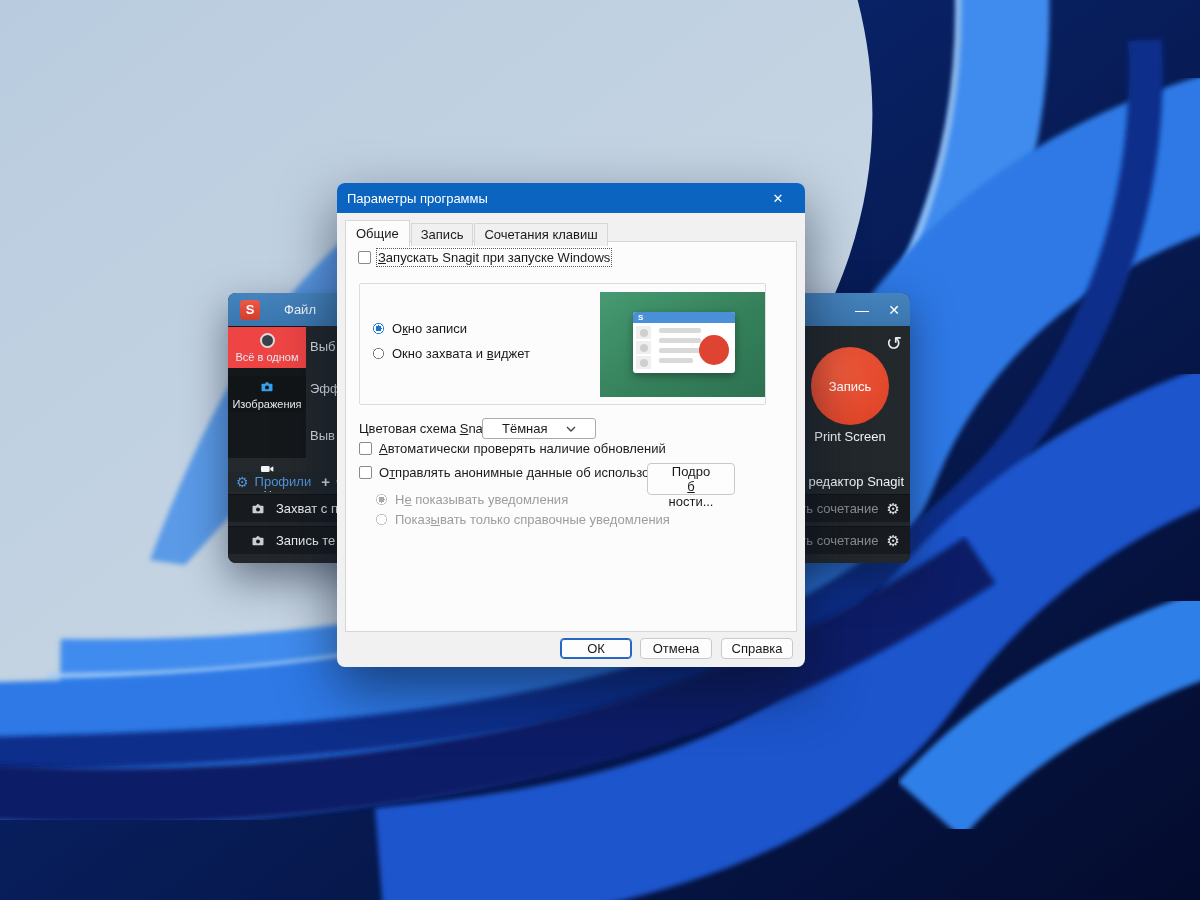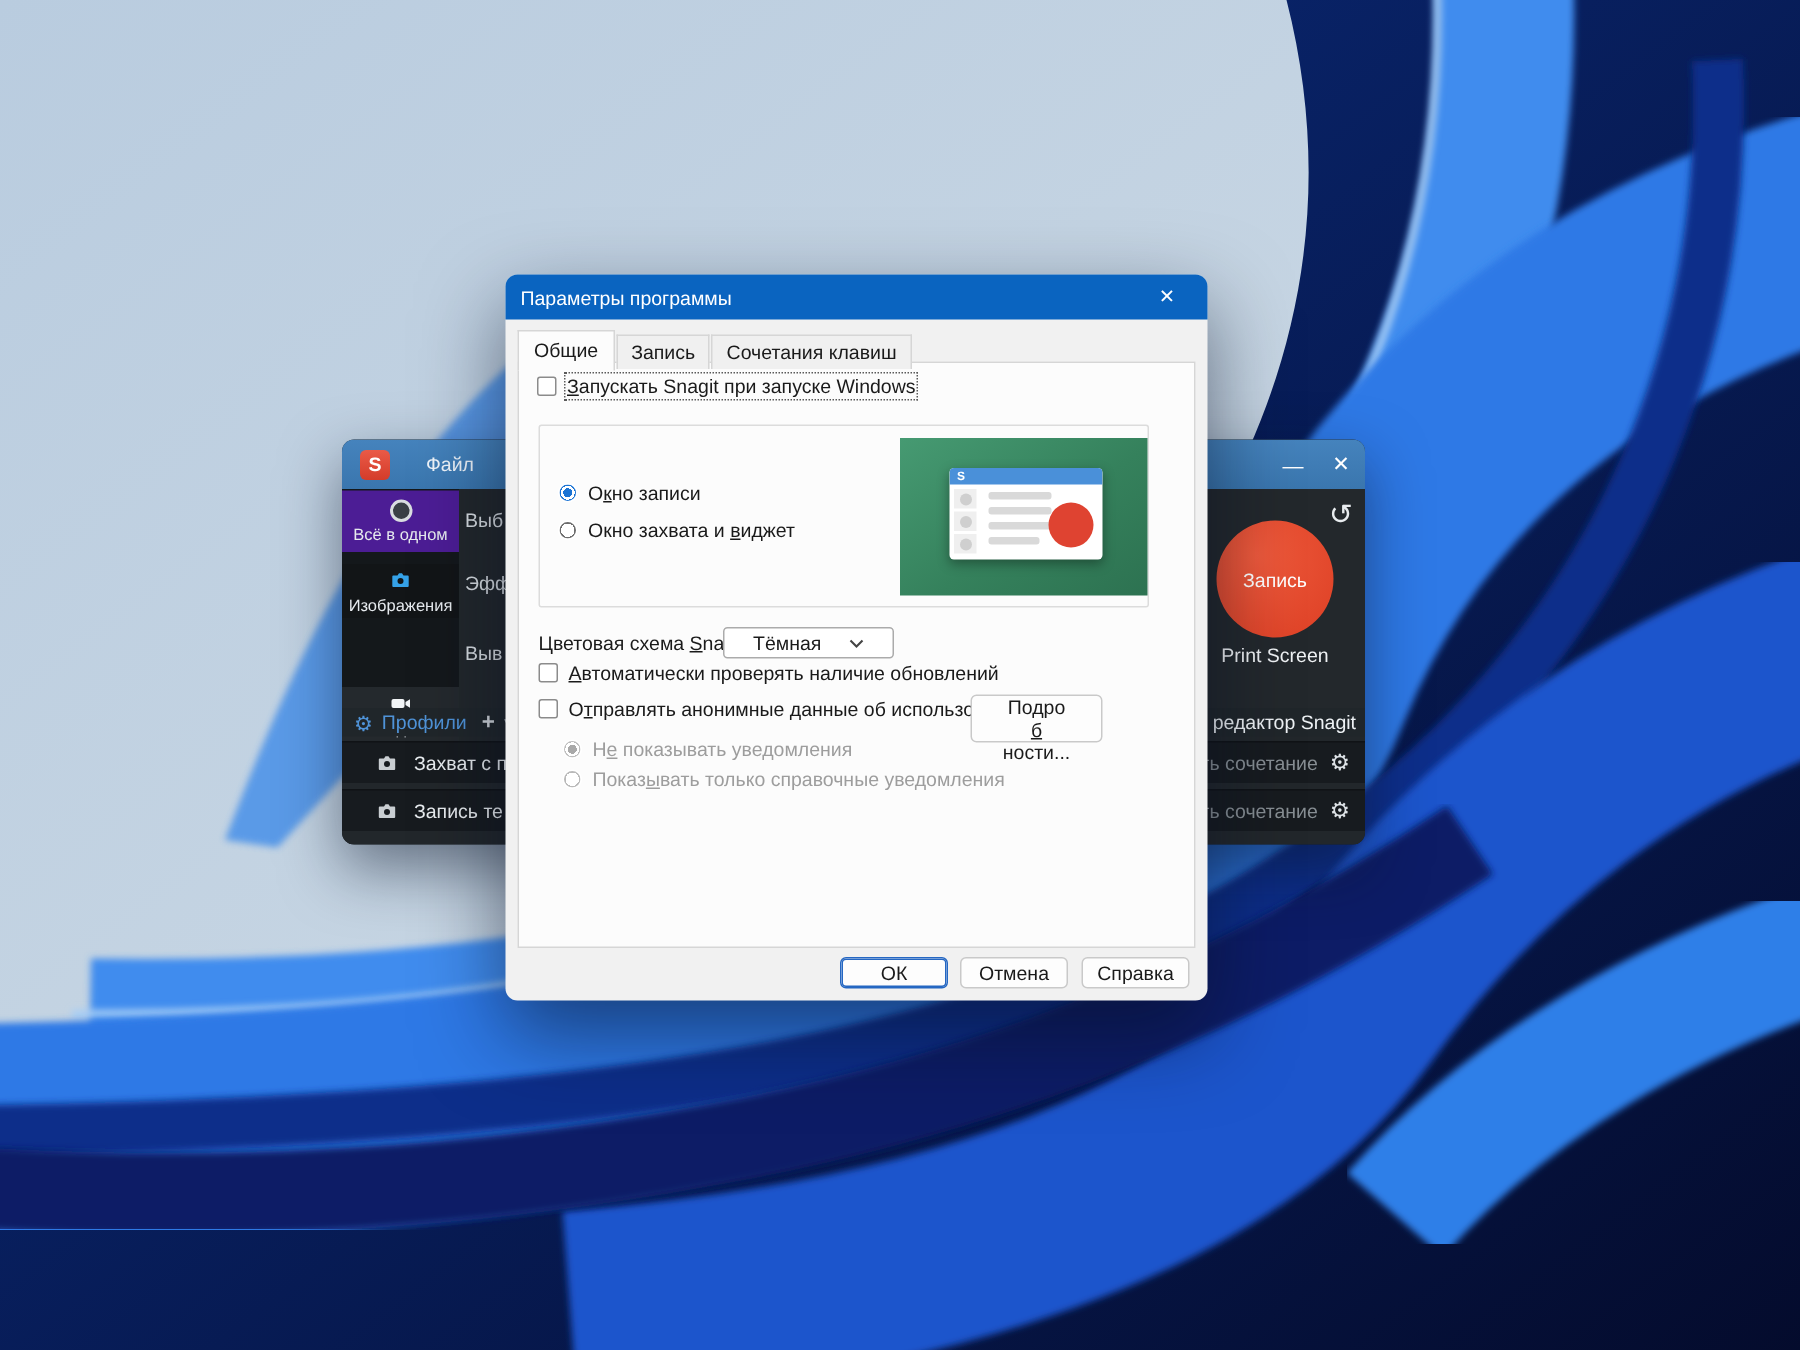--- a/index.html
+++ b/index.html
@@ -17,21 +17,21 @@
   .app-logo { width:20px; height:20px; margin-left:12px; border-radius:4px; background:linear-gradient(#ea5a47,#d43c2a);
               color:#fff; font-weight:bold; font-size:13px; display:grid; place-items:center; }
   .app-menu { margin-left:24px; display:flex; gap:22px; }
   .app-menu span { cursor:default; }
   .app-ctrls { margin-left:auto; display:flex; align-items:center; height:100%; }
   .app-ctrl { width:32px; height:100%; display:grid; place-items:center; font-size:14px; color:#fff; }
   .app-body { position:relative; height:237px; background:#22272b; }
   .app-side { position:absolute; left:0; top:0; width:78px; height:146px; background:#14181b; }
   .side-tab { position:absolute; left:0; width:78px; display:flex; flex-direction:column; align-items:center; justify-content:center; gap:3px;
               color:#e6eaee; font-size:11px; }
-  .side-tab.t1 { top:1px; height:41px; background:#4c1d95; }
+  .side-tab.t1 { top:1px; height:41px; background:#ef4444; }
   .side-tab.t2 { top:50px; height:36px; background:#121517; }
   .side-tab.t3 { top:96px; height:36px; background:#24292d;margin-top:36px; }
   .ring-icon { width:15px; height:15px; border:2px solid #d9dde0; border-radius:50%; background:#3a4045; }
   .frag { position:absolute; color:#d9dee2; font-size:13px; }
   .profiles-bar { position:absolute; left:0; top:146px; width:100%; height:19px; background:#20262a;
                   display:flex; align-items:center; font-size:13px; }
   .profiles-left { display:flex; align-items:center; gap:6px; margin-left:8px; color:#4f93d8; }
   .gear { font-size:14px; line-height:1; }
   .plus { color:#d3d8dc; font-size:15px; font-weight:bold; margin-left:4px; }
   .caret { color:#9aa1a6; font-size:9px; }

